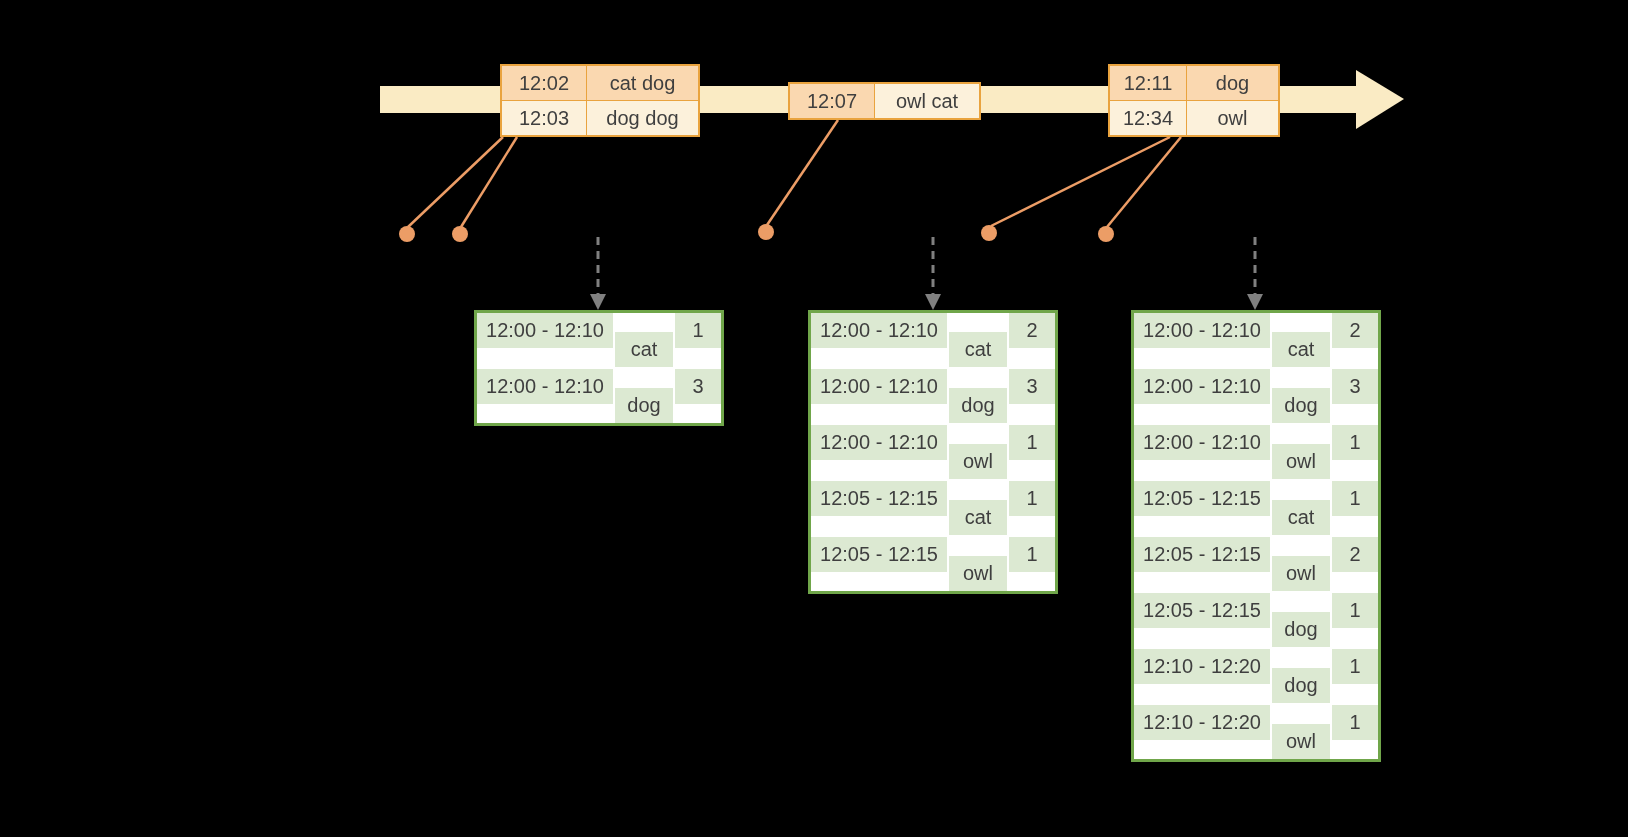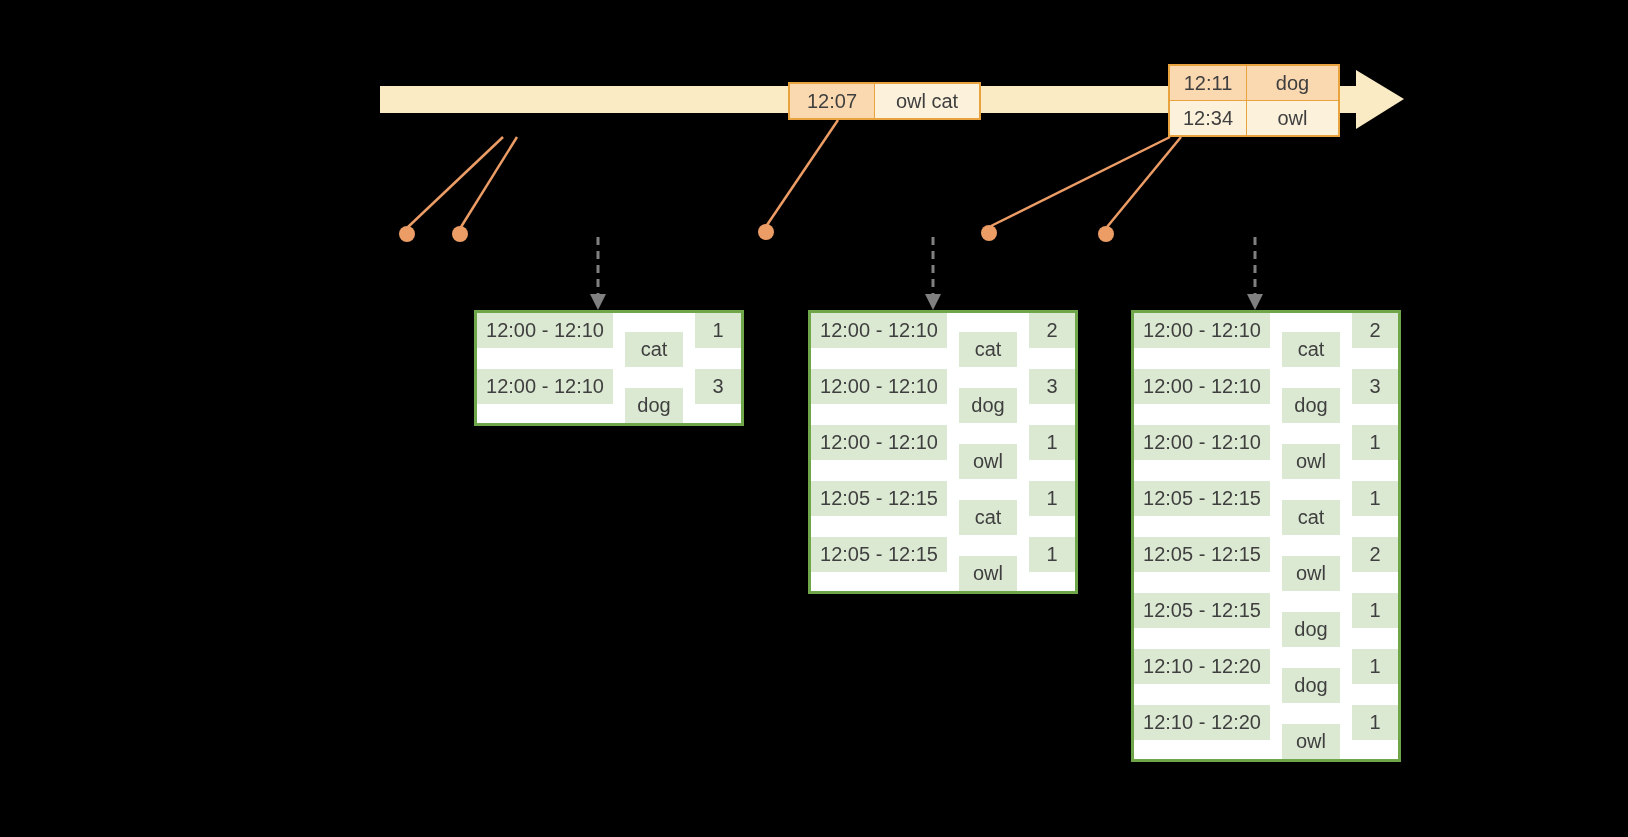--- a/index.html
+++ b/index.html
@@ -50,21 +50,21 @@
   
   .result-table {
     position: absolute;
     z-index: 2;
     display: flex;
     flex-direction: column;
     gap: 2px;
     background: var(--result-grid, #FFFFFF);
     border: 3px solid var(--result-table-border, #70A64A);
   }
-  .result-table .trow { display: flex; gap: 12px; }
+  .result-table .trow { display: flex; gap: 2px; }
   .result-table .tcell {
     height: 35px;
     display: flex;
     align-items: center;
     justify-content: center;
     font-size: 20px;
     background: var(--result-cell-fill, #DCE9D2);
   }
   .result-table .tcell.c0 { width: 136px; }
   .result-table .tcell.c1 { width: 58px; margin-top: 19px; }
@@ -101,29 +101,39 @@
       <line x1="933" y1="237" x2="933" y2="294"></line>
       <line x1="1255" y1="237" x2="1255" y2="294"></line>
     </g>
     <g fill="#808080">
       <polygon points="590,294 606,294 598,310"></polygon>
       <polygon points="925,294 941,294 933,310"></polygon>
       <polygon points="1247,294 1263,294 1255,310"></polygon>
     </g>
   </svg>
 
+  <div class="event-table" id="event-table-1" style="left:500px; top:64px;">
+      <div class="trow">
+        <div class="tcell c0" style="background: rgb(250, 216, 176);">12:02</div>
+        <div class="tcell c1" style="background: rgb(250, 216, 176);">cat dog</div>
+      </div>
+      <div class="trow">
+        <div class="tcell c0" style="background: rgb(252, 241, 219);">12:03</div>
+        <div class="tcell c1" style="background: rgb(252, 241, 219);">dog dog</div>
+      </div>
+    </div>
 
   <div class="event-table" id="event-table-2" style="left:788px; top:82px;">
       <div class="trow">
         <div class="tcell c0" style="background: rgb(250, 216, 176);">12:07</div>
         <div class="tcell c1" style="background: rgb(252, 241, 219);">owl cat</div>
       </div>
     </div>
 
-  <div class="event-table" id="event-table-3" style="left:1168px; top:64px;">
+  <div class="event-table" id="event-table-3" style="left:1108px; top:64px;">
       <div class="trow">
         <div class="tcell c0" style="background: rgb(250, 216, 176);">12:11</div>
         <div class="tcell c1" style="background: rgb(250, 216, 176);">dog</div>
       </div>
       <div class="trow">
         <div class="tcell c0" style="background: rgb(252, 241, 219);">12:34</div>
         <div class="tcell c1" style="background: rgb(252, 241, 219);">owl</div>
       </div>
     </div>
 

